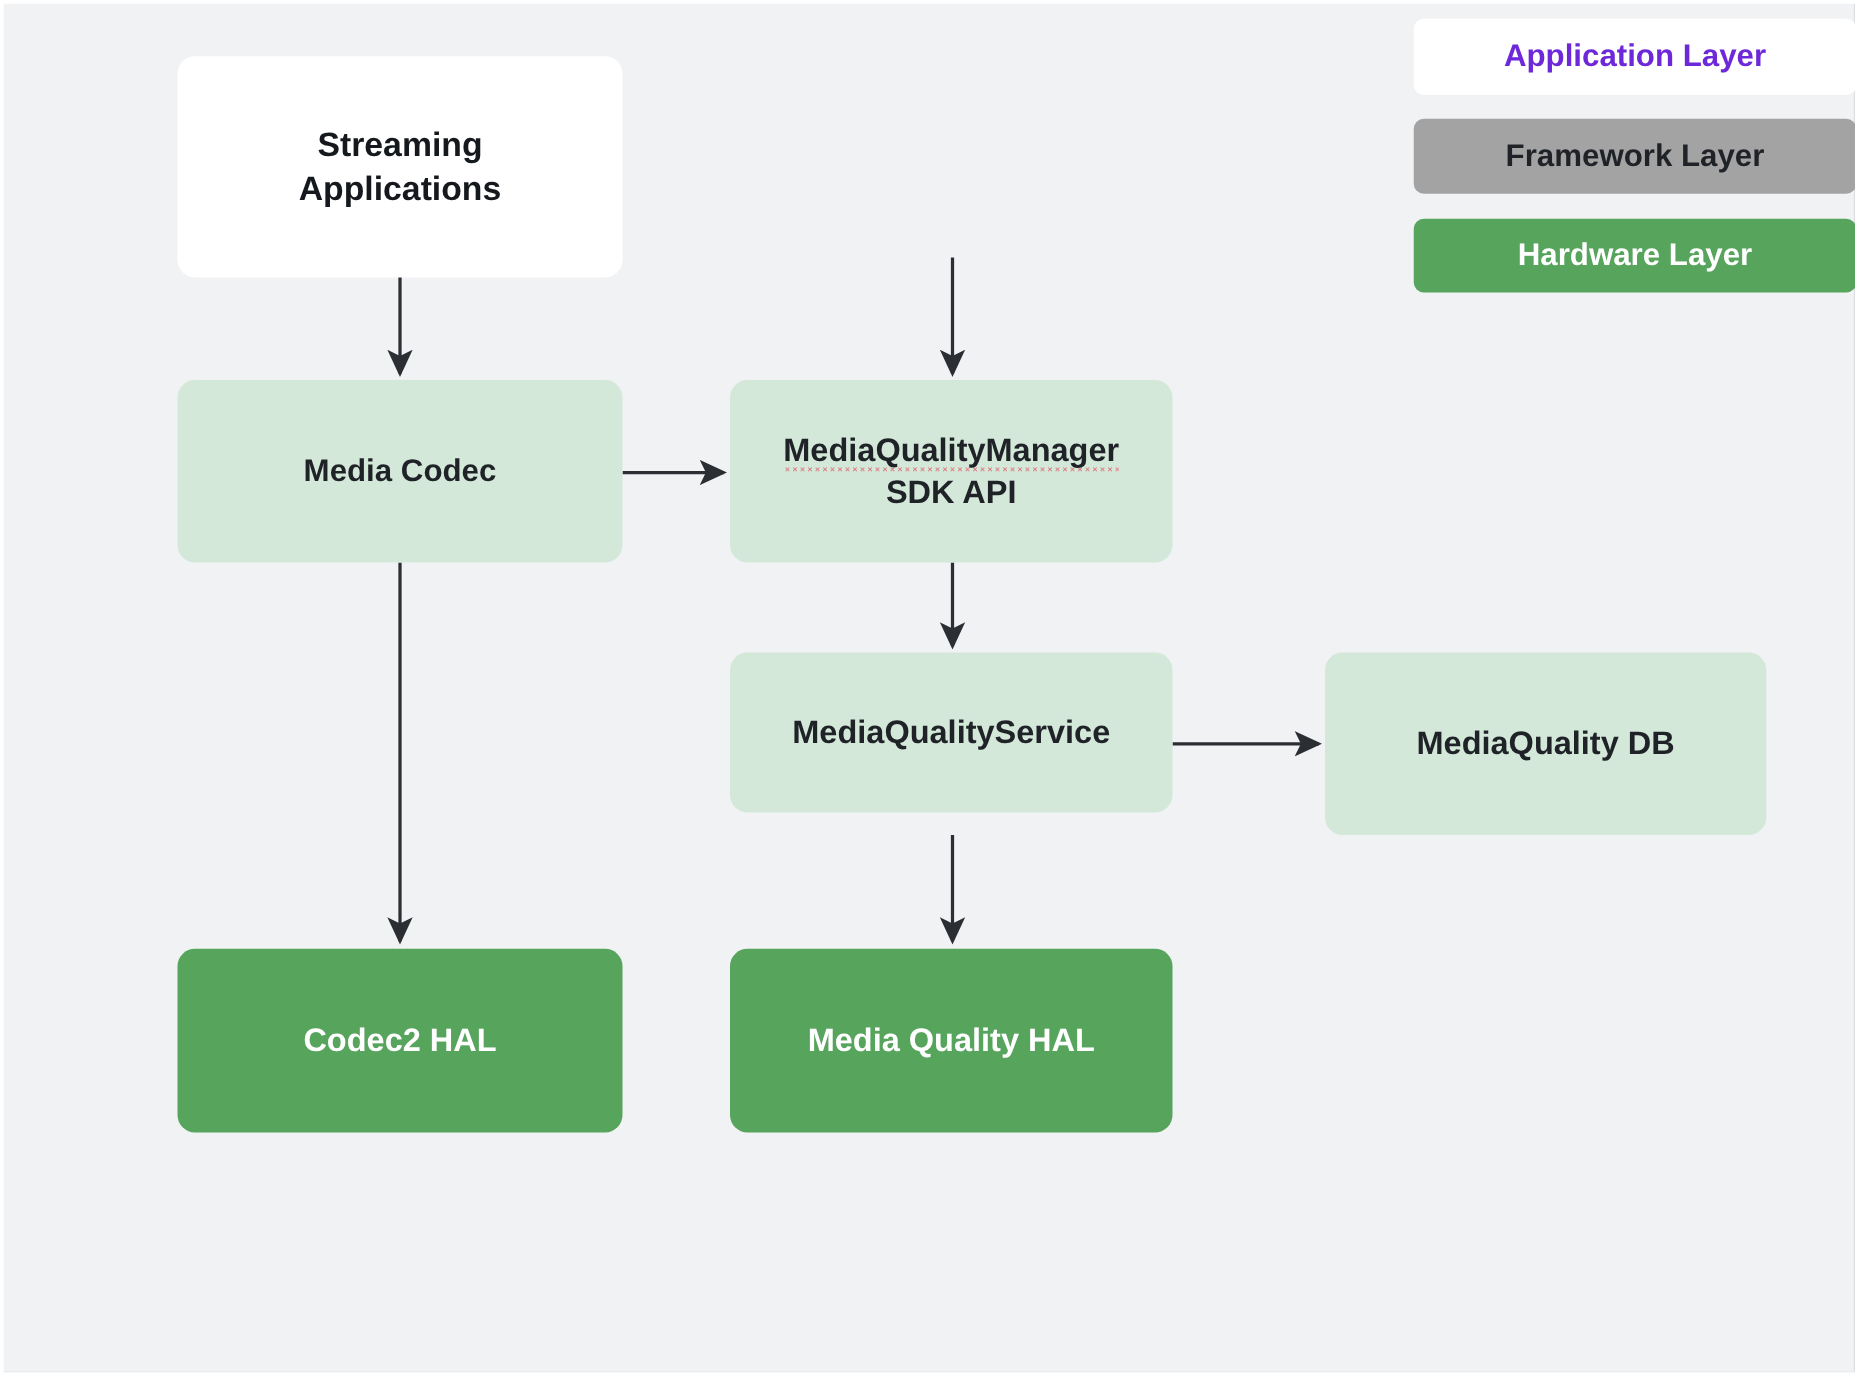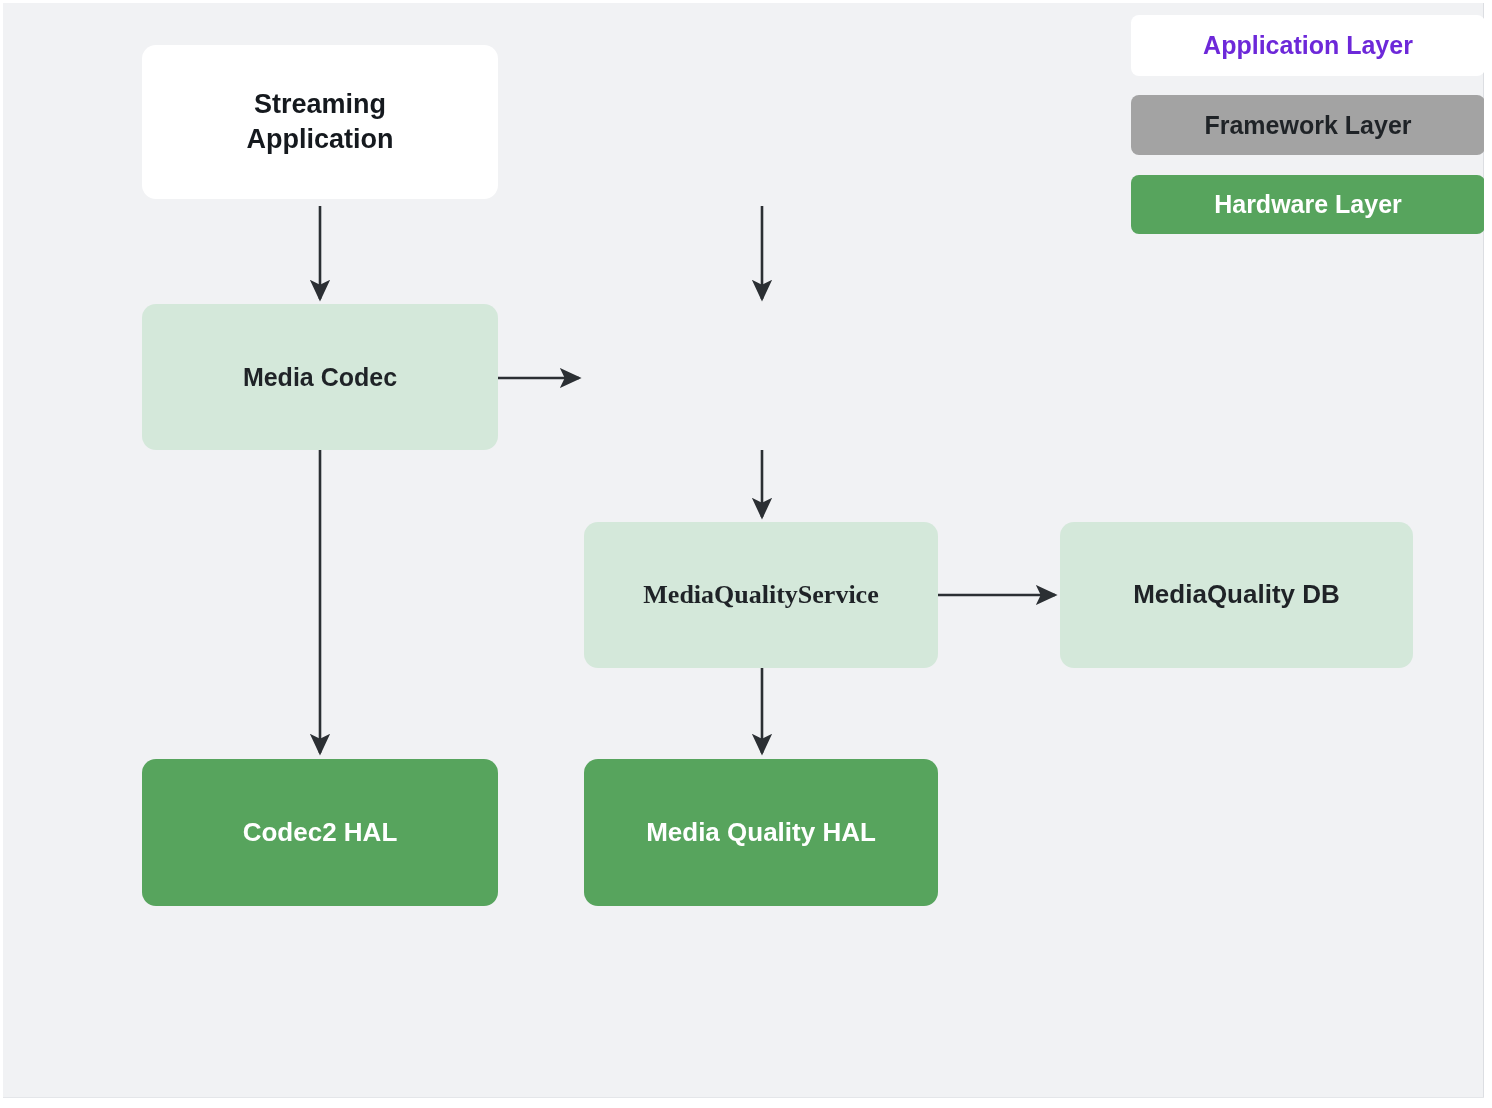--- a/index.html
+++ b/index.html
@@ -83,25 +83,25 @@
     padding-bottom: 2px;
     background-repeat: repeat-x;
     background-position: 0 100%;
     background-size: 6px 3px;
     background-image:
       linear-gradient(45deg, transparent 45%, #e0555f 45%, #e0555f 55%, transparent 55%),
       linear-gradient(-45deg, transparent 45%, #e0555f 45%, #e0555f 55%, transparent 55%);
   }
 
   
-  #node-streaming-apps { left: 139px; top: 42px;  width: 356px; height: 154px; font-size: 27px; }
+  #node-streaming-apps { left: 139px; top: 42px;  width: 356px; height: 177px; font-size: 27px; }
   #node-tv-settings    { left: 581px; top: 42px;  width: 354px; height: 161px; font-size: 27px; }
   #node-media-codec    { left: 139px; top: 301px; width: 356px; height: 146px; font-size: 25px; }
   #node-mqm-sdk-api    { left: 581px; top: 301px; width: 354px; height: 146px; font-size: 26px; }
-  #node-mq-service     { left: 581px; top: 519px; width: 354px; height: 146px; font-size: 26px; font-family: Liberation Serif, serif; }
+  #node-mq-service     { left: 581px; top: 519px; width: 354px; height: 128px; font-size: 26px; }
   #node-mq-db          { left: 1057px; top: 519px; width: 353px; height: 146px; font-size: 26px; }
   #node-codec2-hal     { left: 139px; top: 756px; width: 356px; height: 147px; font-size: 26px; }
   #node-mq-hal         { left: 581px; top: 756px; width: 354px; height: 147px; font-size: 26px; }
 
   
   #legend {
     position: absolute;
     left: 1128px;
     top: 12px;
     width: 354px;
@@ -167,28 +167,31 @@
     <g>
       <line x1="935" y1="592" x2="1052" y2="592" stroke="#2b2f33" stroke-width="2.6" marker-end="url(#arrowhead)"></line>
     </g>
 
     <g>
       <line x1="759" y1="665" x2="759" y2="750" stroke="#2b2f33" stroke-width="2.6" marker-end="url(#arrowhead)"></line>
     </g>
   </svg>
 
   <div id="node-streaming-apps" class="node node-app">
-    <span class="label"><span>Streaming</span><br><span>Application</span></span>
+    <span class="label"><span>Streaming</span><br><span>Applications</span></span>
   </div>
 
 
   <div id="node-media-codec" class="node node-framework">
     <span class="label">Media Codec</span>
   </div>
 
+  <div id="node-mqm-sdk-api" class="node node-framework">
+    <span class="label"><span class="misspelled">MediaQualityManager</span><br><span>SDK API</span></span>
+  </div>
 
   <div id="node-mq-service" class="node node-framework">
     <span class="label misspelled">MediaQualityService</span>
   </div>
 
   <div id="node-mq-db" class="node node-framework">
     <span class="label">MediaQuality DB</span>
   </div>
 
   <div id="node-codec2-hal" class="node node-hardware">

